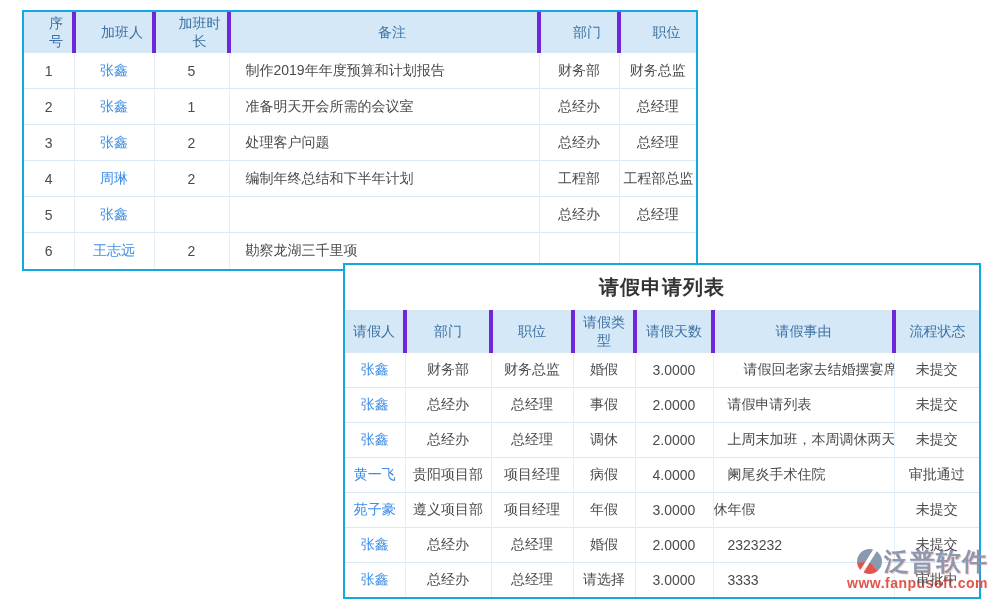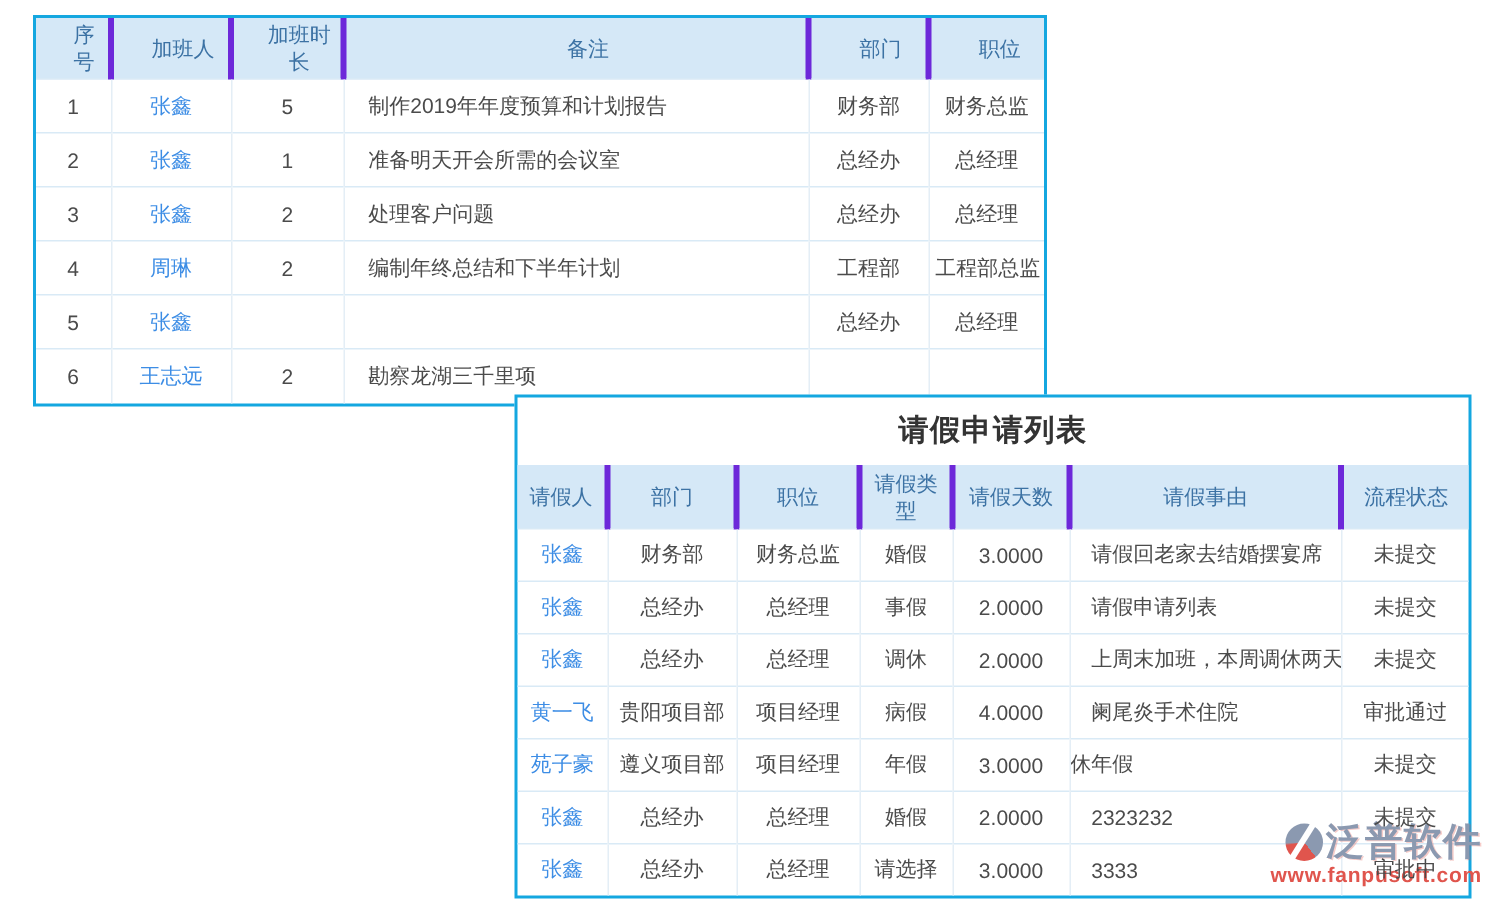--- a/index.html
+++ b/index.html
@@ -227,21 +227,21 @@
         </tr>
     </thead>
     <tbody>
 
         <tr>
           <td class="link">张鑫</td>
           <td>财务部</td>
           <td>财务总监</td>
           <td style="white-space:normal">婚假</td>
           <td>3.0000</td>
-          <td class="left" style="padding-left:14px">请假回老家去结婚摆宴席</td>
+          <td class="left" style="padding-left:30px">请假回老家去结婚摆宴席</td>
           <td><span class="status">未提交</span></td>
         </tr>
 
         <tr>
           <td class="link">张鑫</td>
           <td>总经办</td>
           <td>总经理</td>
           <td style="white-space:normal">事假</td>
           <td>2.0000</td>
           <td class="left" style="padding-left:14px">请假申请列表</td>

